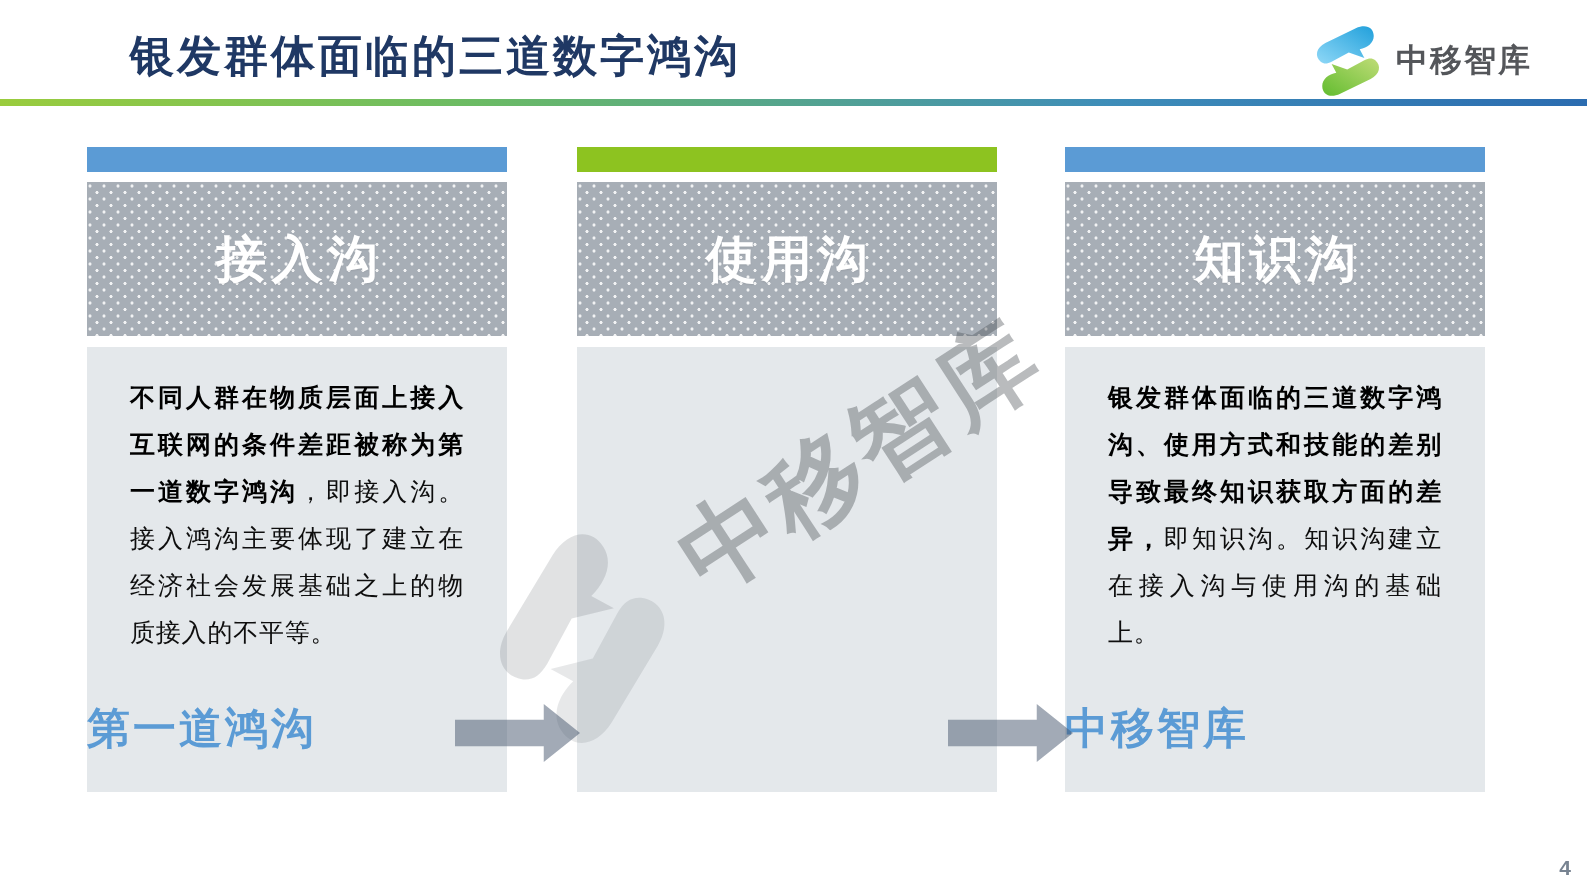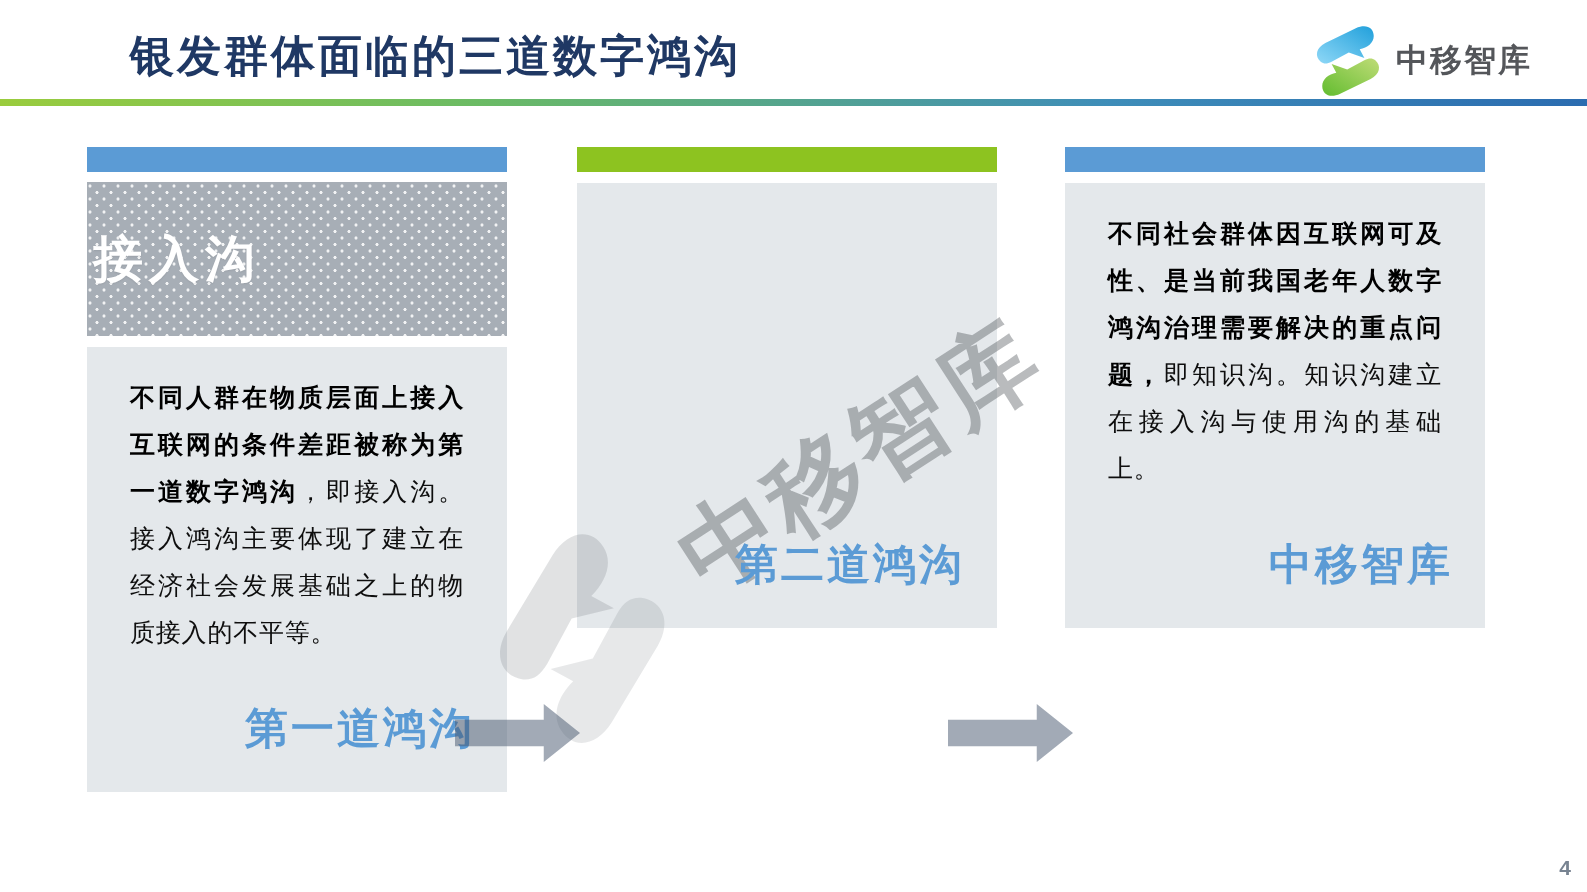--- a/index.html
+++ b/index.html
@@ -29,40 +29,40 @@
   .col-1 { left:87px; }  .col-2 { left:577px; }  .col-3 { left:1065px; }
   .col-bar { height:25px; width:100%; }
   .col-header {
     margin-top:10px; height:154px;
     background-color:#A7AEB6;
     background-image:
       radial-gradient(rgba(255,255,255,.85) 1.3px, rgba(255,255,255,0) 1.9px),
       radial-gradient(rgba(255,255,255,.85) 1.3px, rgba(255,255,255,0) 1.9px);
     background-size:14px 13px, 14px 13px;
     background-position:3px 4px, 10px 10.5px;
-    display:flex; align-items:center; 
+    display:flex; align-items:center; justify-content:center;
   }
   .col-header-text {
     font-size:50px; font-weight:700; color:#ffffff;
     letter-spacing:6px; padding-left:6px;
     text-shadow:0 1px 2px rgba(0,0,0,.08);
   }
   .col-body {
     position:relative; margin-top:11px; height:445px;
     background:#E4E8EB; padding:27px 43px 12px 43px;
   }
   .col-text {
     position:relative; z-index:2;
     font-size:25px; line-height:47px; letter-spacing:.8px;
     color:#0e0e0e; text-align:justify;
   }
   .col-text b { font-weight:700; color:#000; }
   .col-label {
     position:absolute; z-index:2; left:0; right:32px; bottom:34px;
-    text-align:right; font-size:43px; font-weight:700;
+    text-align:left; font-size:43px; font-weight:700;
     letter-spacing:3px; color:#5B9BD5;
   }
 
   
   .flow-arrow {
     position:absolute; top:704px; width:125px; height:58px; z-index:3;
     clip-path:polygon(0 27%, 71% 27%, 71% 0%, 100% 50%, 71% 100%, 71% 73%, 0 73%);
   }
   .arrow-1 { left:455px; }  .arrow-2 { left:948px; }
 
@@ -118,29 +118,34 @@
       <span class="col-header-text">接入沟</span>
     </div>
     <div class="col-body">
       <p class="col-text"><b>不同人群在物质层面上接入互联网的条件差距被称为第一道数字鸿沟</b><span>，即接入沟。接入鸿沟主要体现了建立在经济社会发展基础之上的物质接入的不平等。</span></p>
       <div class="col-label">第一道鸿沟</div>
     </div>
   </div>
 
   <div class="col col-2">
     <div class="col-bar" style="background: rgb(141, 195, 32);"></div>
+    <div class="col-header">
+      <span class="col-header-text">使用沟</span>
+    </div>
     <div class="col-body">
-      <div class="col-label">第二道鸿沟</div>
     </div>
   </div>
 
   <div class="col col-3">
     <div class="col-bar" style="background: rgb(91, 155, 213);"></div>
+    <div class="col-header">
+      <span class="col-header-text">知识沟</span>
+    </div>
     <div class="col-body">
-      <p class="col-text"><b>不同社会群体因互联网可及性、是当前我国老年人数字鸿沟治理需要解决的重点问题，</b><span>即知识沟。知识沟建立在接入沟与使用沟的基础上。</span></p>
+      <p class="col-text"><b>银发群体面临的三道数字鸿沟、使用方式和技能的差别导致最终知识获取方面的差异，</b><span>即知识沟。知识沟建立在接入沟与使用沟的基础上。</span></p>
       <div class="col-label">中移智库</div>
     </div>
   </div>
 
   <div class="watermark">
     <svg class="watermark-mark" viewBox="0 0 100 100" aria-hidden="true">
       <path d="M15,51 C7,44 9,33 21,27 L60,8 C73,2 83,7 83,18 C83,27 75,33 65,35 L71,46 L51,39 L29,51 C23,54 19,54 15,51 Z" fill="rgba(70,76,82,0.16)"></path>
       <path d="M85,49 C93,56 91,67 79,73 L40,92 C27,98 17,93 17,82 C17,73 25,67 35,65 L29,54 L49,61 L71,49 C77,46 81,46 85,49 Z" fill="rgba(70,76,82,0.13)"></path>
     </svg>
     <span class="watermark-text">中移智库</span>

